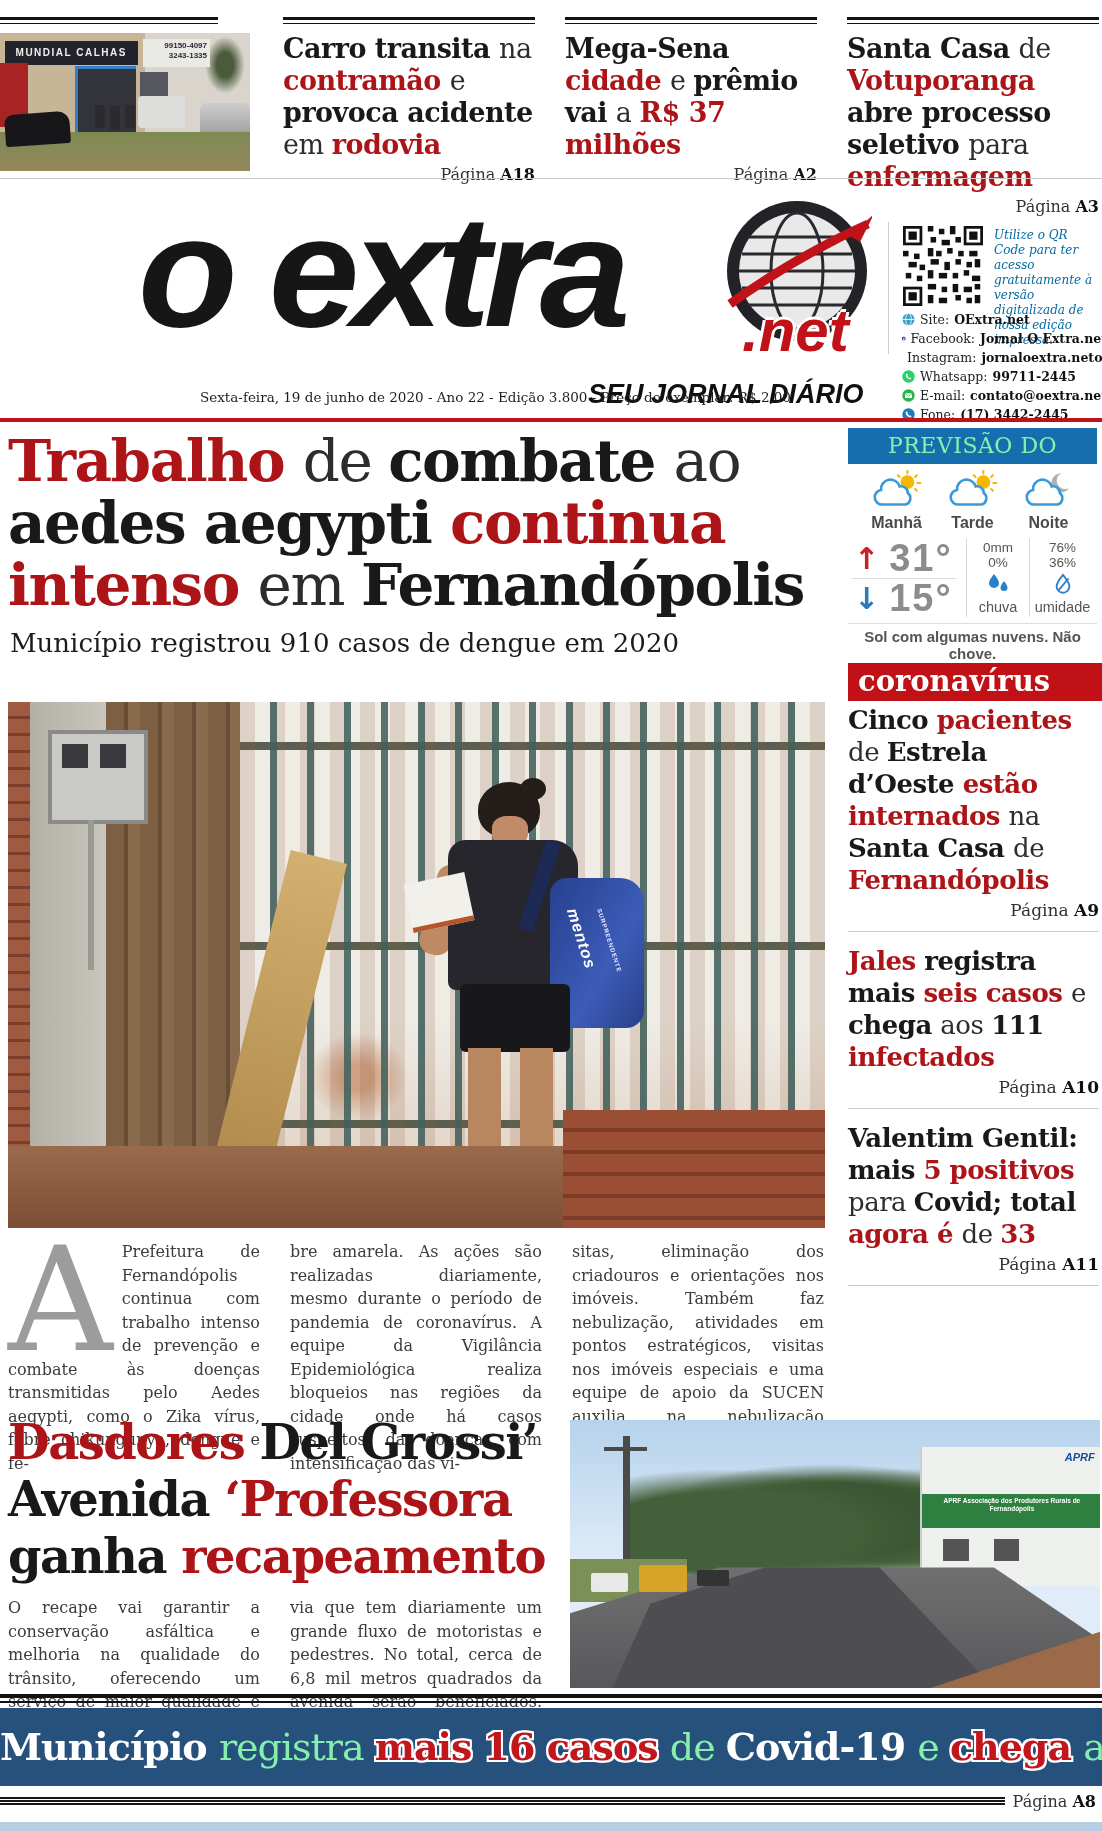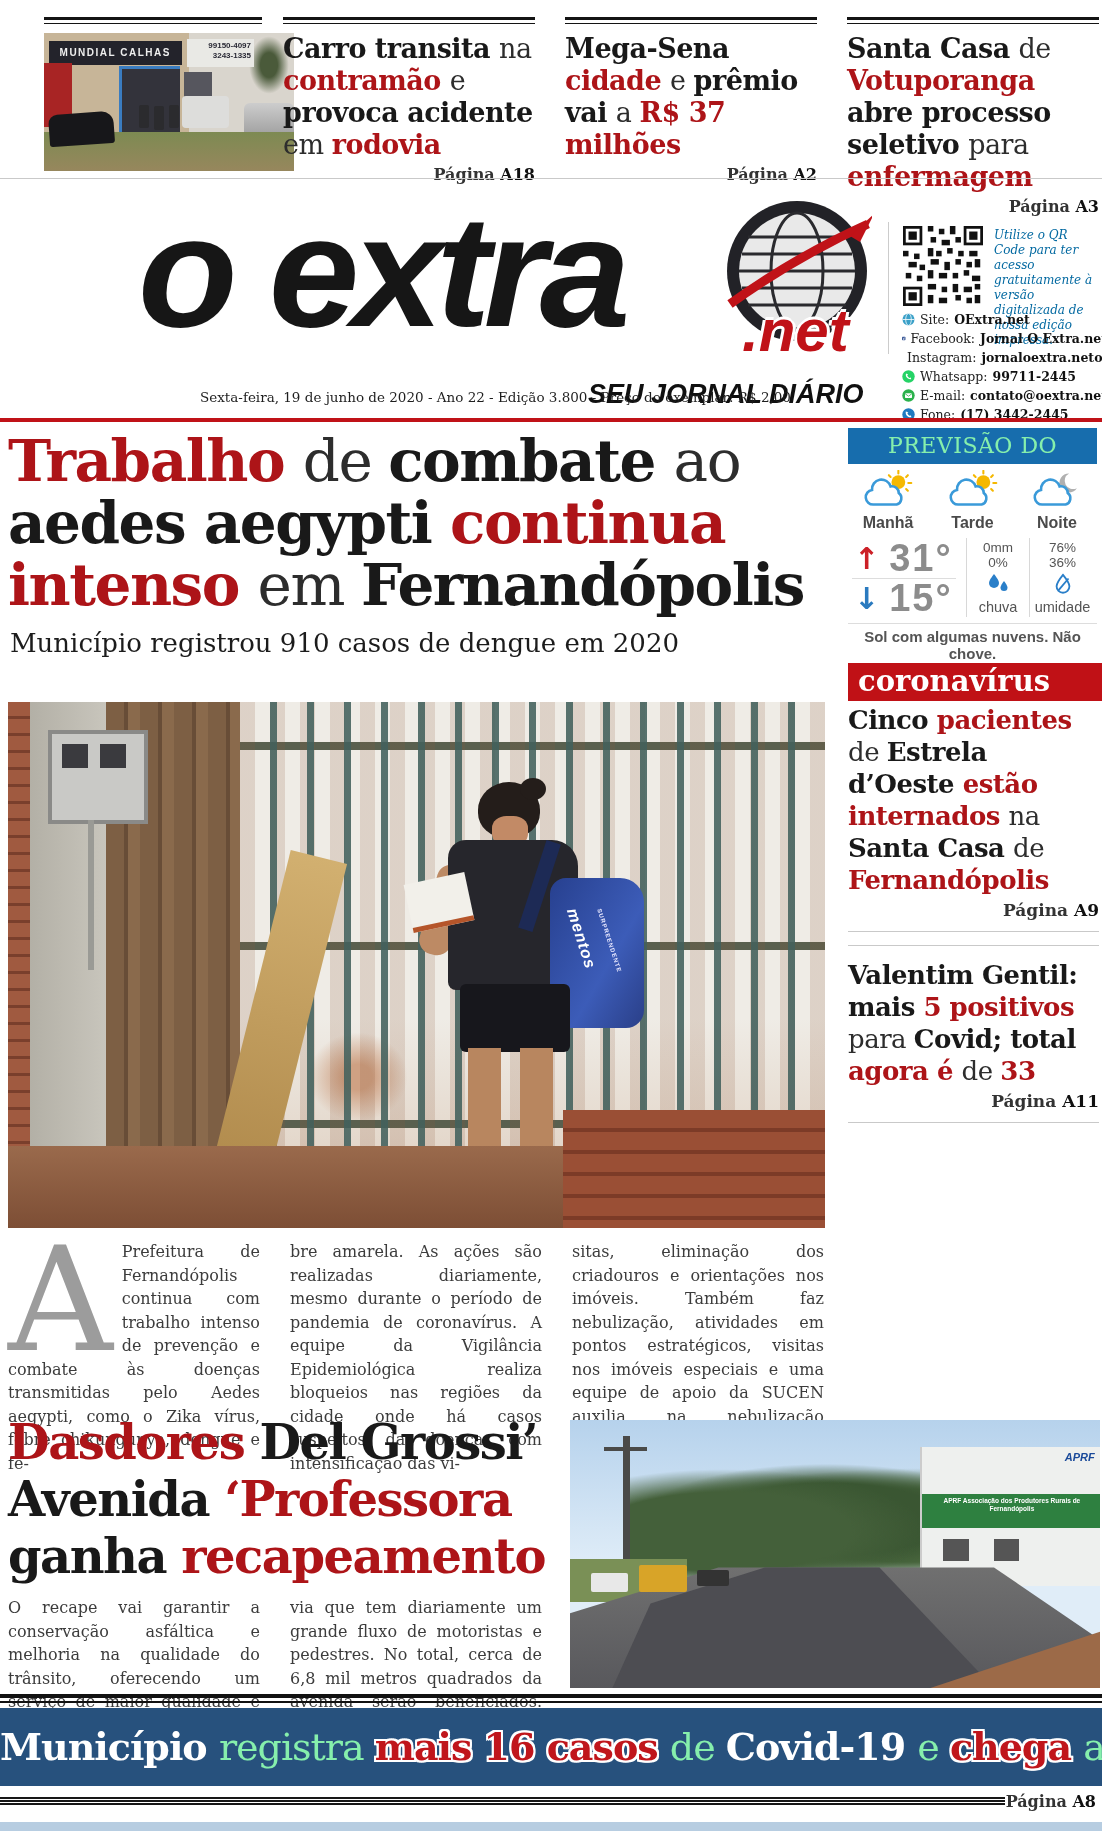--- a/index.html
+++ b/index.html
@@ -9,21 +9,21 @@
 
   
   .sg-k{font-weight:bold;color:#191919;}
   .sg-r{font-weight:bold;color:#ad1418;}
   .sg-n{font-weight:normal;color:#2d2d2d;}
   .sg-w{font-weight:bold;color:#fff;}
   .sg-wn{font-weight:normal;color:#86efac;}
   .sg-rw{font-weight:bold;color:#c0161c;
          text-shadow:-2px -2px 0 #fff,2px -2px 0 #fff,-2px 2px 0 #fff,2px 2px 0 #fff,
                      -2px 0 0 #fff,2px 0 0 #fff,0 -2px 0 #fff,0 2px 0 #fff;}
-  .sg-pn{font-weight:bold;color:#333;}
+  .sg-pn{font-weight:normal;color:#333;}
   .sg-pb{font-weight:bold;color:#101010;}
   .sg-bb{font-weight:bold;color:#2c2c2c;}
 
   
   .tcol{position:absolute;top:17px;}
   .drule{height:3px;border-top:3px solid #141414;border-bottom:1px solid #141414;margin-bottom:9px;}
   .teaser-h{font-size:27px;line-height:32px;letter-spacing:-0.5px;}
   .page-ref{text-align:right;font-size:16px;margin-top:4px;}
 
   
@@ -60,21 +60,21 @@
 
   
   #main-hl{left:8px;top:430px;width:836px;}
   .main-hl-line{font-size:58px;line-height:62px;letter-spacing:-1.5px;white-space:nowrap;}
   #subhead{left:10px;top:628px;font-size:26px;color:#1c1c1c;}
 
   
   #weather{left:848px;top:428px;width:249px;font-family:"Liberation Sans",sans-serif;}
   #weather-header{height:36px;background:#176dad;color:#fff;text-align:center;
                   font:22px/36px "DejaVu Serif",serif;letter-spacing:0.5px;}
-  #weather-icons{display:flex;justify-content:space-between;padding:6px 2px 0 2px;}
+  #weather-icons{display:flex;justify-content:center;padding:6px 2px 0 2px;}
   .w-period{width:76px;text-align:center;}
   .w-period .lbl{font-size:16px;font-weight:bold;color:#4a4a4a;margin-top:2px;}
   #weather-values{display:grid;grid-template-columns:118px 63px 66px;margin-top:6px;}
   .wv-cell{border-left:1px solid #d8d8d8;text-align:center;font-size:13.5px;color:#555;padding-top:2px;}
   .wv-cell:first-child{border-left:none;}
   .temp-row{display:flex;align-items:center;gap:10px;padding-left:6px;height:37px;}
   .temp-row .arrow{font:bold 30px "DejaVu Sans",sans-serif;}
   .arrow.up{color:#cc2027;}
   .arrow.down{color:#2a7abf;}
   .temp-num{font-size:38px;font-weight:bold;color:#8c8c8c;letter-spacing:2px;}
@@ -180,21 +180,21 @@
   #pagea8-line{left:0;top:1797px;width:1005px;height:8px;
                background:linear-gradient(#161616 0 1.6px,rgba(0,0,0,0) 1.6px 3.2px,#161616 3.2px 4.8px,rgba(0,0,0,0) 4.8px 6.4px,#161616 6.4px 8px);}
   #pagea8{right:6px;top:1792px;font-size:16px;}
   #footer-bar{left:0;top:1822px;width:1102px;height:9px;background:#b7cde1;}
 </style>
 </head>
 <body>
 
 <div class="page">
 
-  <div class="tcol" id="tcol0" style="left:0;width:218px;margin-left:44px;">
+  <div class="tcol" id="tcol0" style="left:0;width:218px;">
     <div class="drule"></div>
     <div id="acc-photo">
       <div class="ap-bldg"></div>
       <div class="ap-palm"></div>
       <div class="ap-sign">MUNDIAL CALHAS</div>
       <div class="ap-phones">
         <div>99150-4097</div>
         <div>3243-1335</div>
       </div>
       <div class="ap-garage"></div>
@@ -445,20 +445,24 @@
     </div>
   </div>
 
   <div class="abs" id="corona-band">coronavírus</div>
   <div class="abs" id="stories">
     <div>
       <div class="story-h"><span class="sg-k">Cinco </span><span class="sg-r">pacientes </span><span class="sg-n">de </span><span class="sg-k">Estrela d’Oeste </span><span class="sg-r">estão internados </span><span class="sg-n">na </span><span class="sg-k">Santa Casa </span><span class="sg-n">de </span><span class="sg-r">Fernandópolis</span></div>
       <div class="story-page"><span class="sg-pn">Página </span><span class="sg-pb">A9</span></div>
     </div>
     <div class="story-sep"></div>
+    <div>
+      <div class="story-h"><span class="sg-r">Jales </span><span class="sg-k">registra mais </span><span class="sg-r">seis casos </span><span class="sg-n">e </span><span class="sg-k">chega </span><span class="sg-n">aos </span><span class="sg-k">111 </span><span class="sg-r">infectados</span></div>
+      <div class="story-page"><span class="sg-pn">Página </span><span class="sg-pb">A10</span></div>
+    </div>
     <div class="story-sep"></div>
     <div>
       <div class="story-h"><span class="sg-k">Valentim Gentil: mais </span><span class="sg-r">5 positivos </span><span class="sg-n">para </span><span class="sg-k">Covid; total </span><span class="sg-r">agora é </span><span class="sg-n">de </span><span class="sg-r">33</span></div>
       <div class="story-page"><span class="sg-pn">Página </span><span class="sg-pb">A11</span></div>
     </div>
     <div class="story-sep"></div>
   </div>
 
   <div class="abs" id="main-photo">
     <div class="mp-brick"></div>

